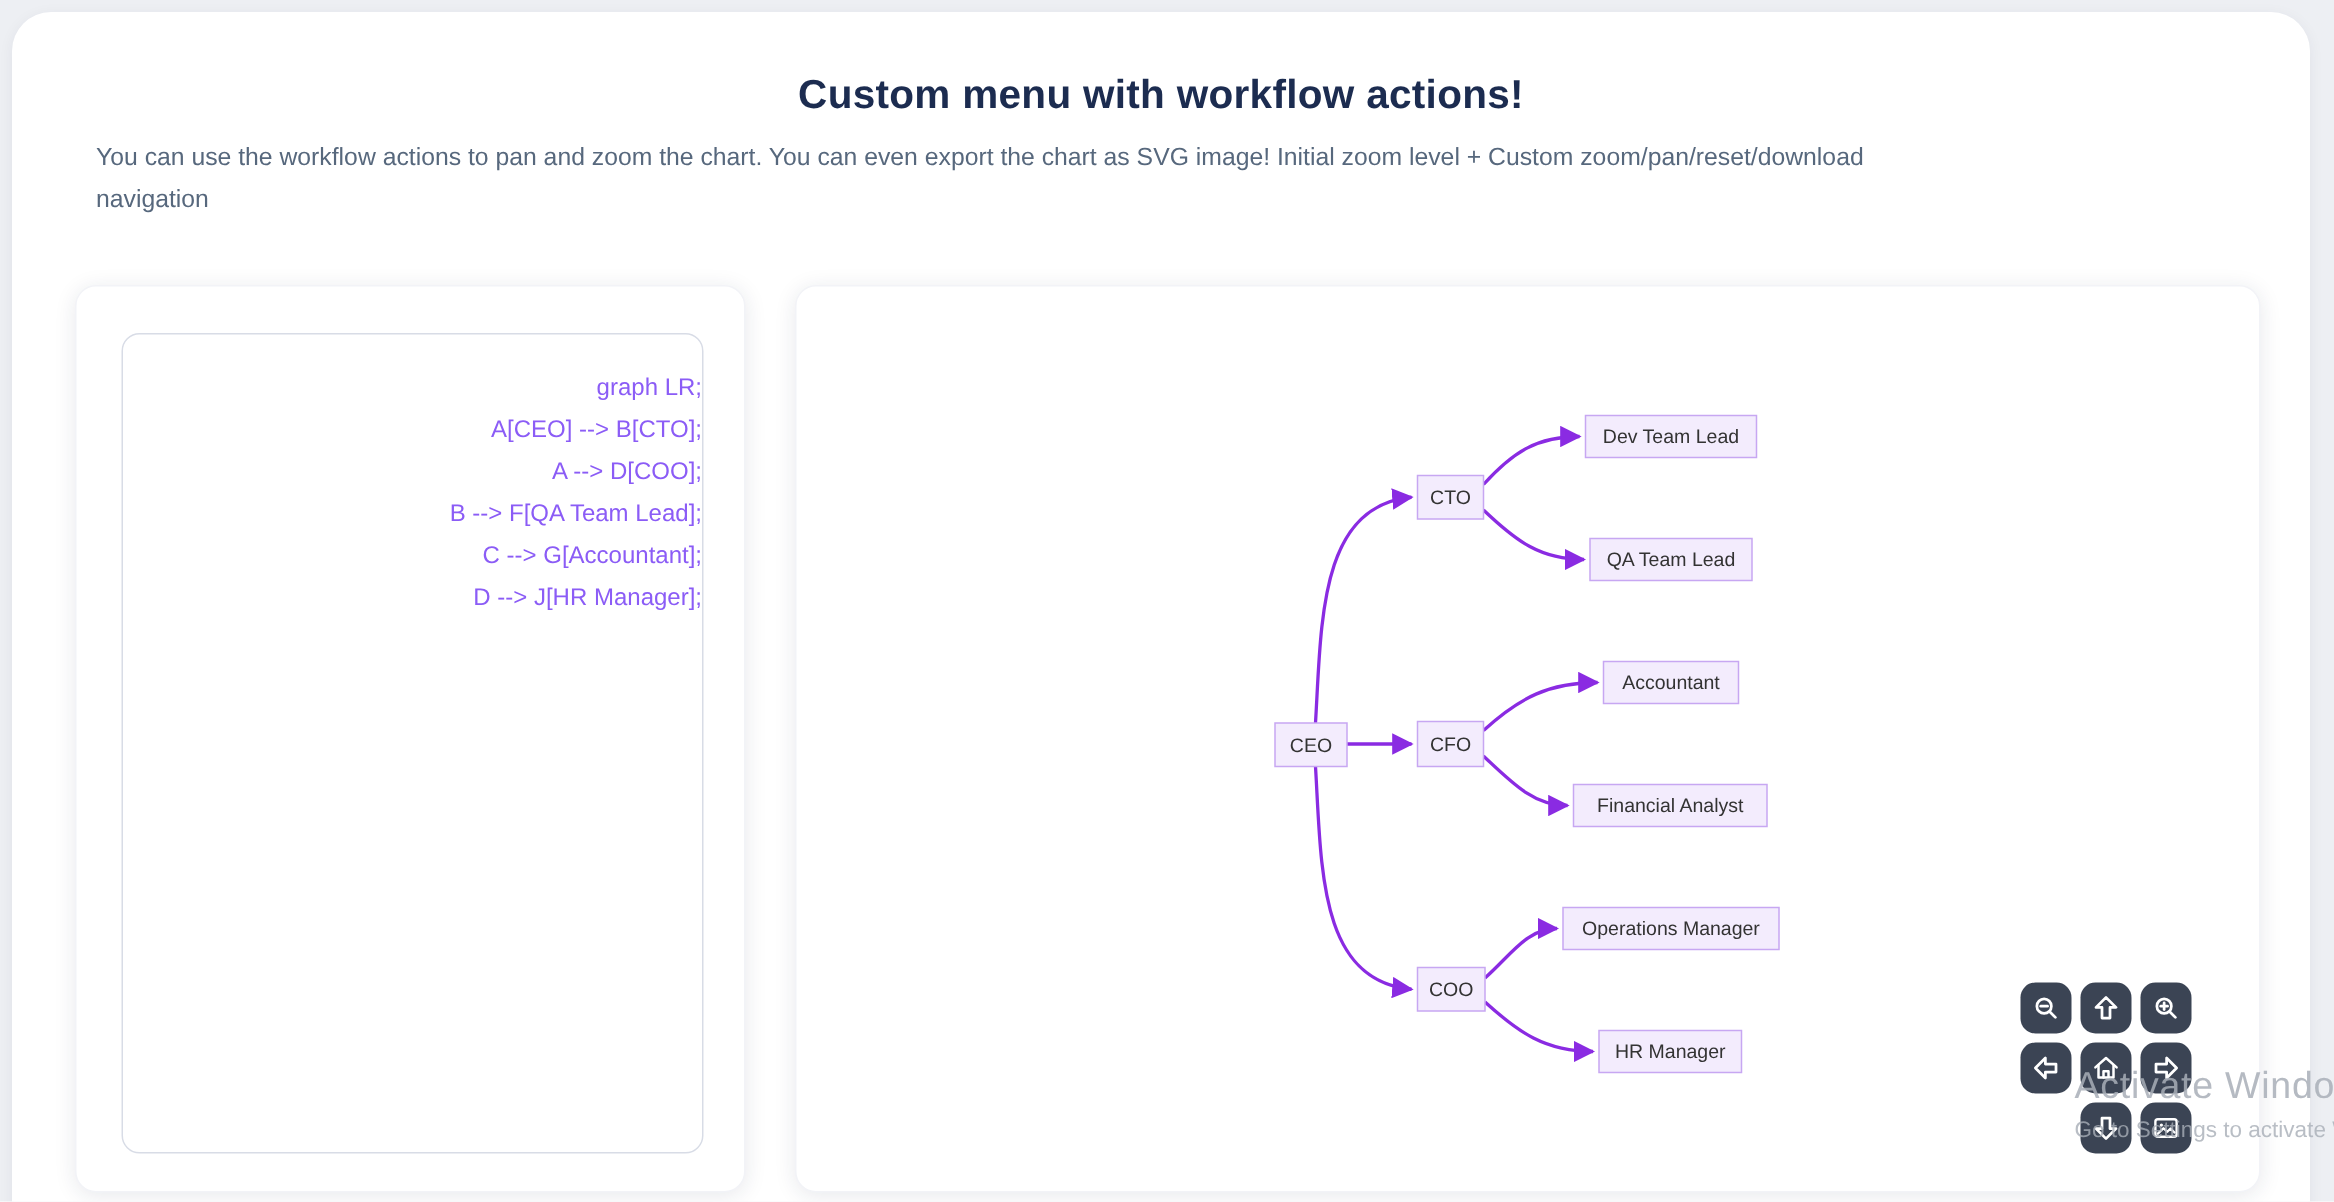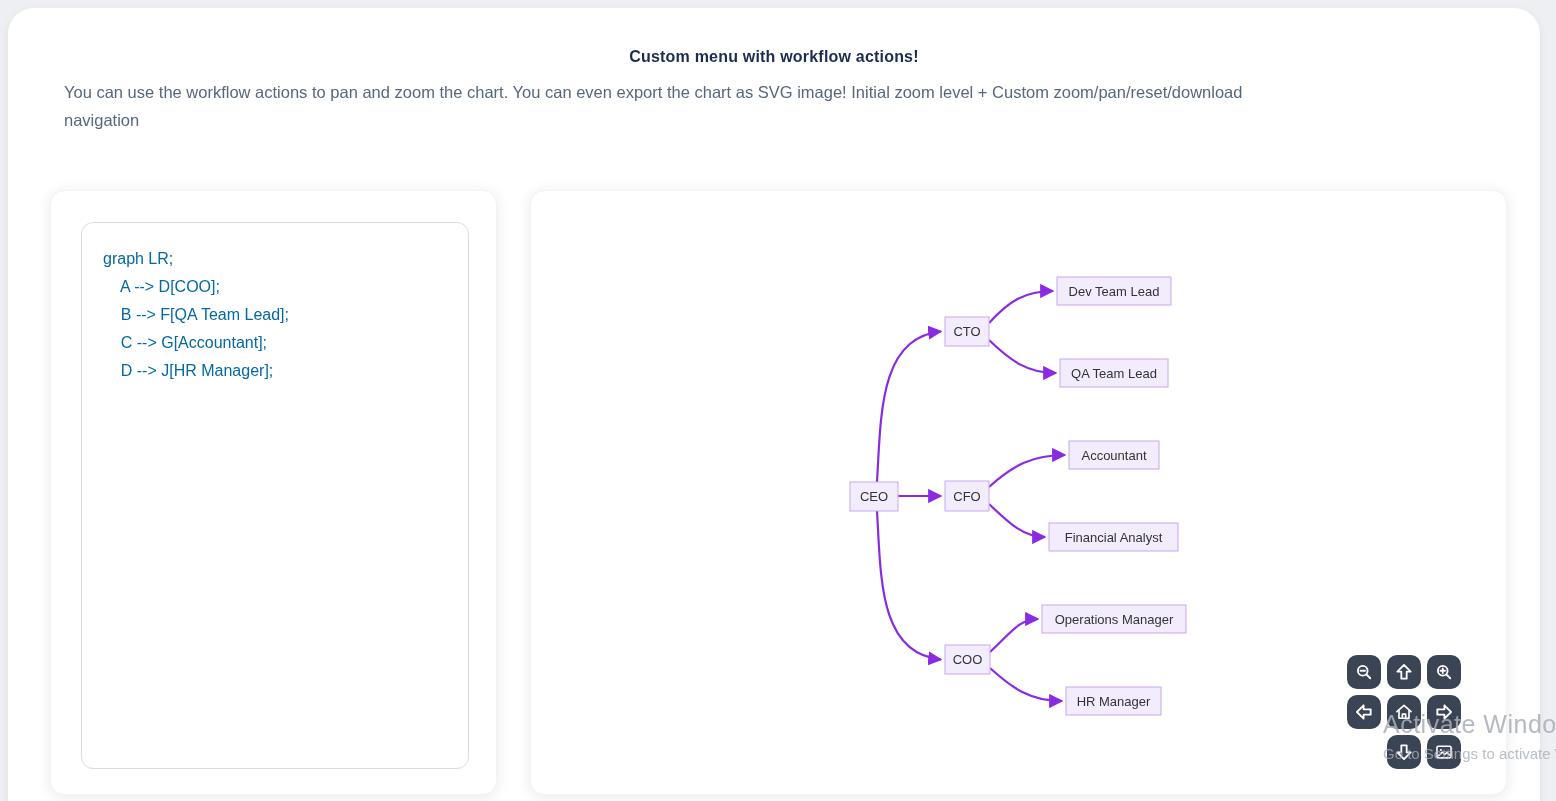--- a/index.html
+++ b/index.html
@@ -9,21 +9,21 @@
     font-family:"Liberation Sans", sans-serif;
     position:relative;
   }
   .page-card {
     position:absolute; left:8px; top:8px; width:1532px; height:820px;
     background:#ffffff; border-radius:26px;
     box-shadow:0 2px 10px rgba(20,30,60,.06);
   }
   .page-title {
     margin-top:40px; text-align:center;
-    font-size:16px; font-weight:bold; color:#1c2c50; letter-spacing:.2px;
+    font-size:27px; font-weight:bold; color:#1c2c50; letter-spacing:.2px;
   }
   .page-subtitle {
     margin:12px auto 0; width:1420px; 
     font-size:16.5px; line-height:28px; color:#57687d;
   }
   .panels {
     position:absolute; left:42px; top:182px; width:1457px; height:605px;
     display:flex; gap:33px;
   }
   .code-card {
@@ -31,21 +31,21 @@
     border:1px solid #f2f3f7;
     box-shadow:0 2px 14px rgba(30,40,70,.10);
     position:relative;
   }
   .code-box {
     position:absolute; left:30px; top:31px; width:388px; height:547px;
     background:#fff; border:1px solid #d8dce6; border-radius:12px;
     padding:22px 0 0 21px; overflow:hidden;
   }
   .code-line {
-    white-space:pre; font-size:16px; line-height:28px; color:#0369a1;
+    white-space:pre; font-size:16px; line-height:28px; color:#8b5cf6;text-align:right;
   }
   .chart-card {
     width:977px; height:605px; background:#fff; border-radius:14px;
     border:1px solid #f2f3f7;
     box-shadow:0 2px 14px rgba(30,40,70,.10);
     position:relative;
   }
   .diagram-svg { position:absolute; left:0; top:0; width:977px; height:605px; }
   .nav-controls {
     position:absolute; right:45px; bottom:25px;
@@ -76,20 +76,21 @@
   <div class="page-subtitle">
     <span>You can use the workflow actions to pan and zoom the chart. You can even export the chart as SVG image! Initial zoom level + Custom zoom/pan/reset/download</span><br>
     <span>navigation</span>
   </div>
 
   <div class="panels">
 
     <div class="code-card">
       <div class="code-box">
         <div class="code-line">graph LR;</div>
+        <div class="code-line">    A[CEO] --&gt; B[CTO];</div>
         <div class="code-line">    A --&gt; D[COO];</div>
         <div class="code-line">    B --&gt; F[QA Team Lead];</div>
         <div class="code-line">    C --&gt; G[Accountant];</div>
         <div class="code-line">    D --&gt; J[HR Manager];</div>
       </div>
     </div>
 
     <div class="chart-card">
       <svg id="diagram" class="diagram-svg" viewBox="0 0 977 605">
           <defs>

